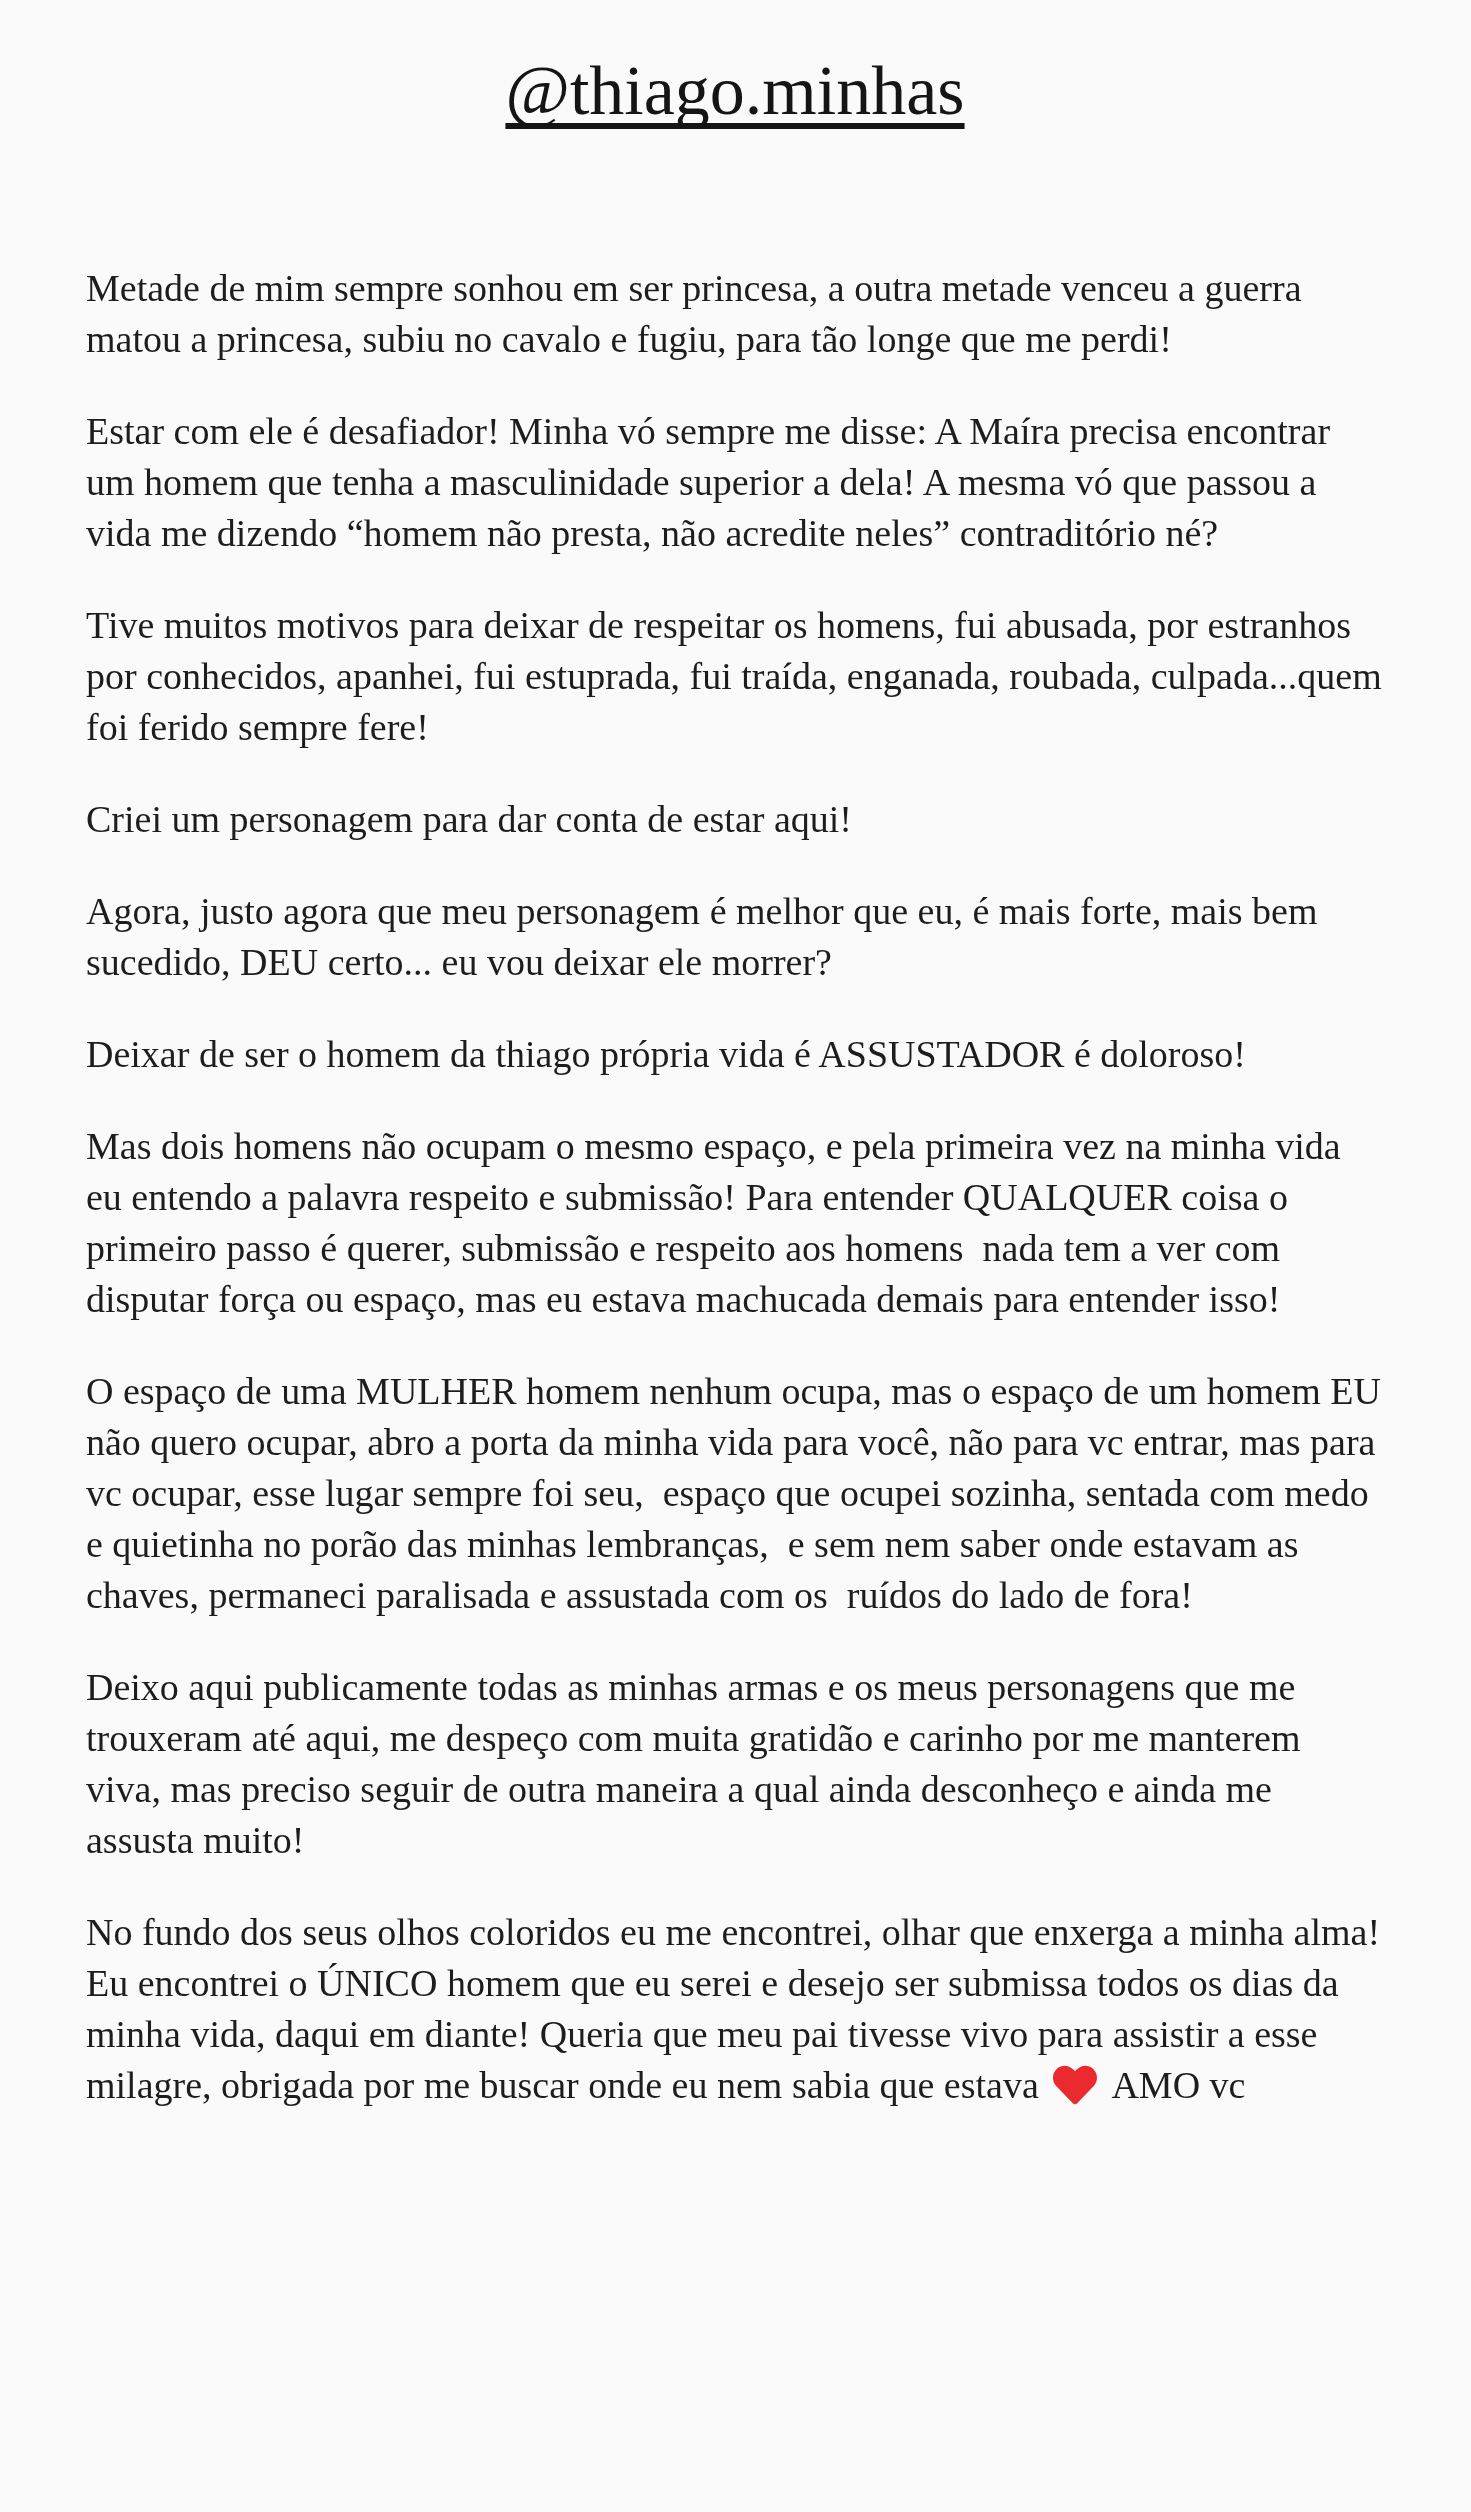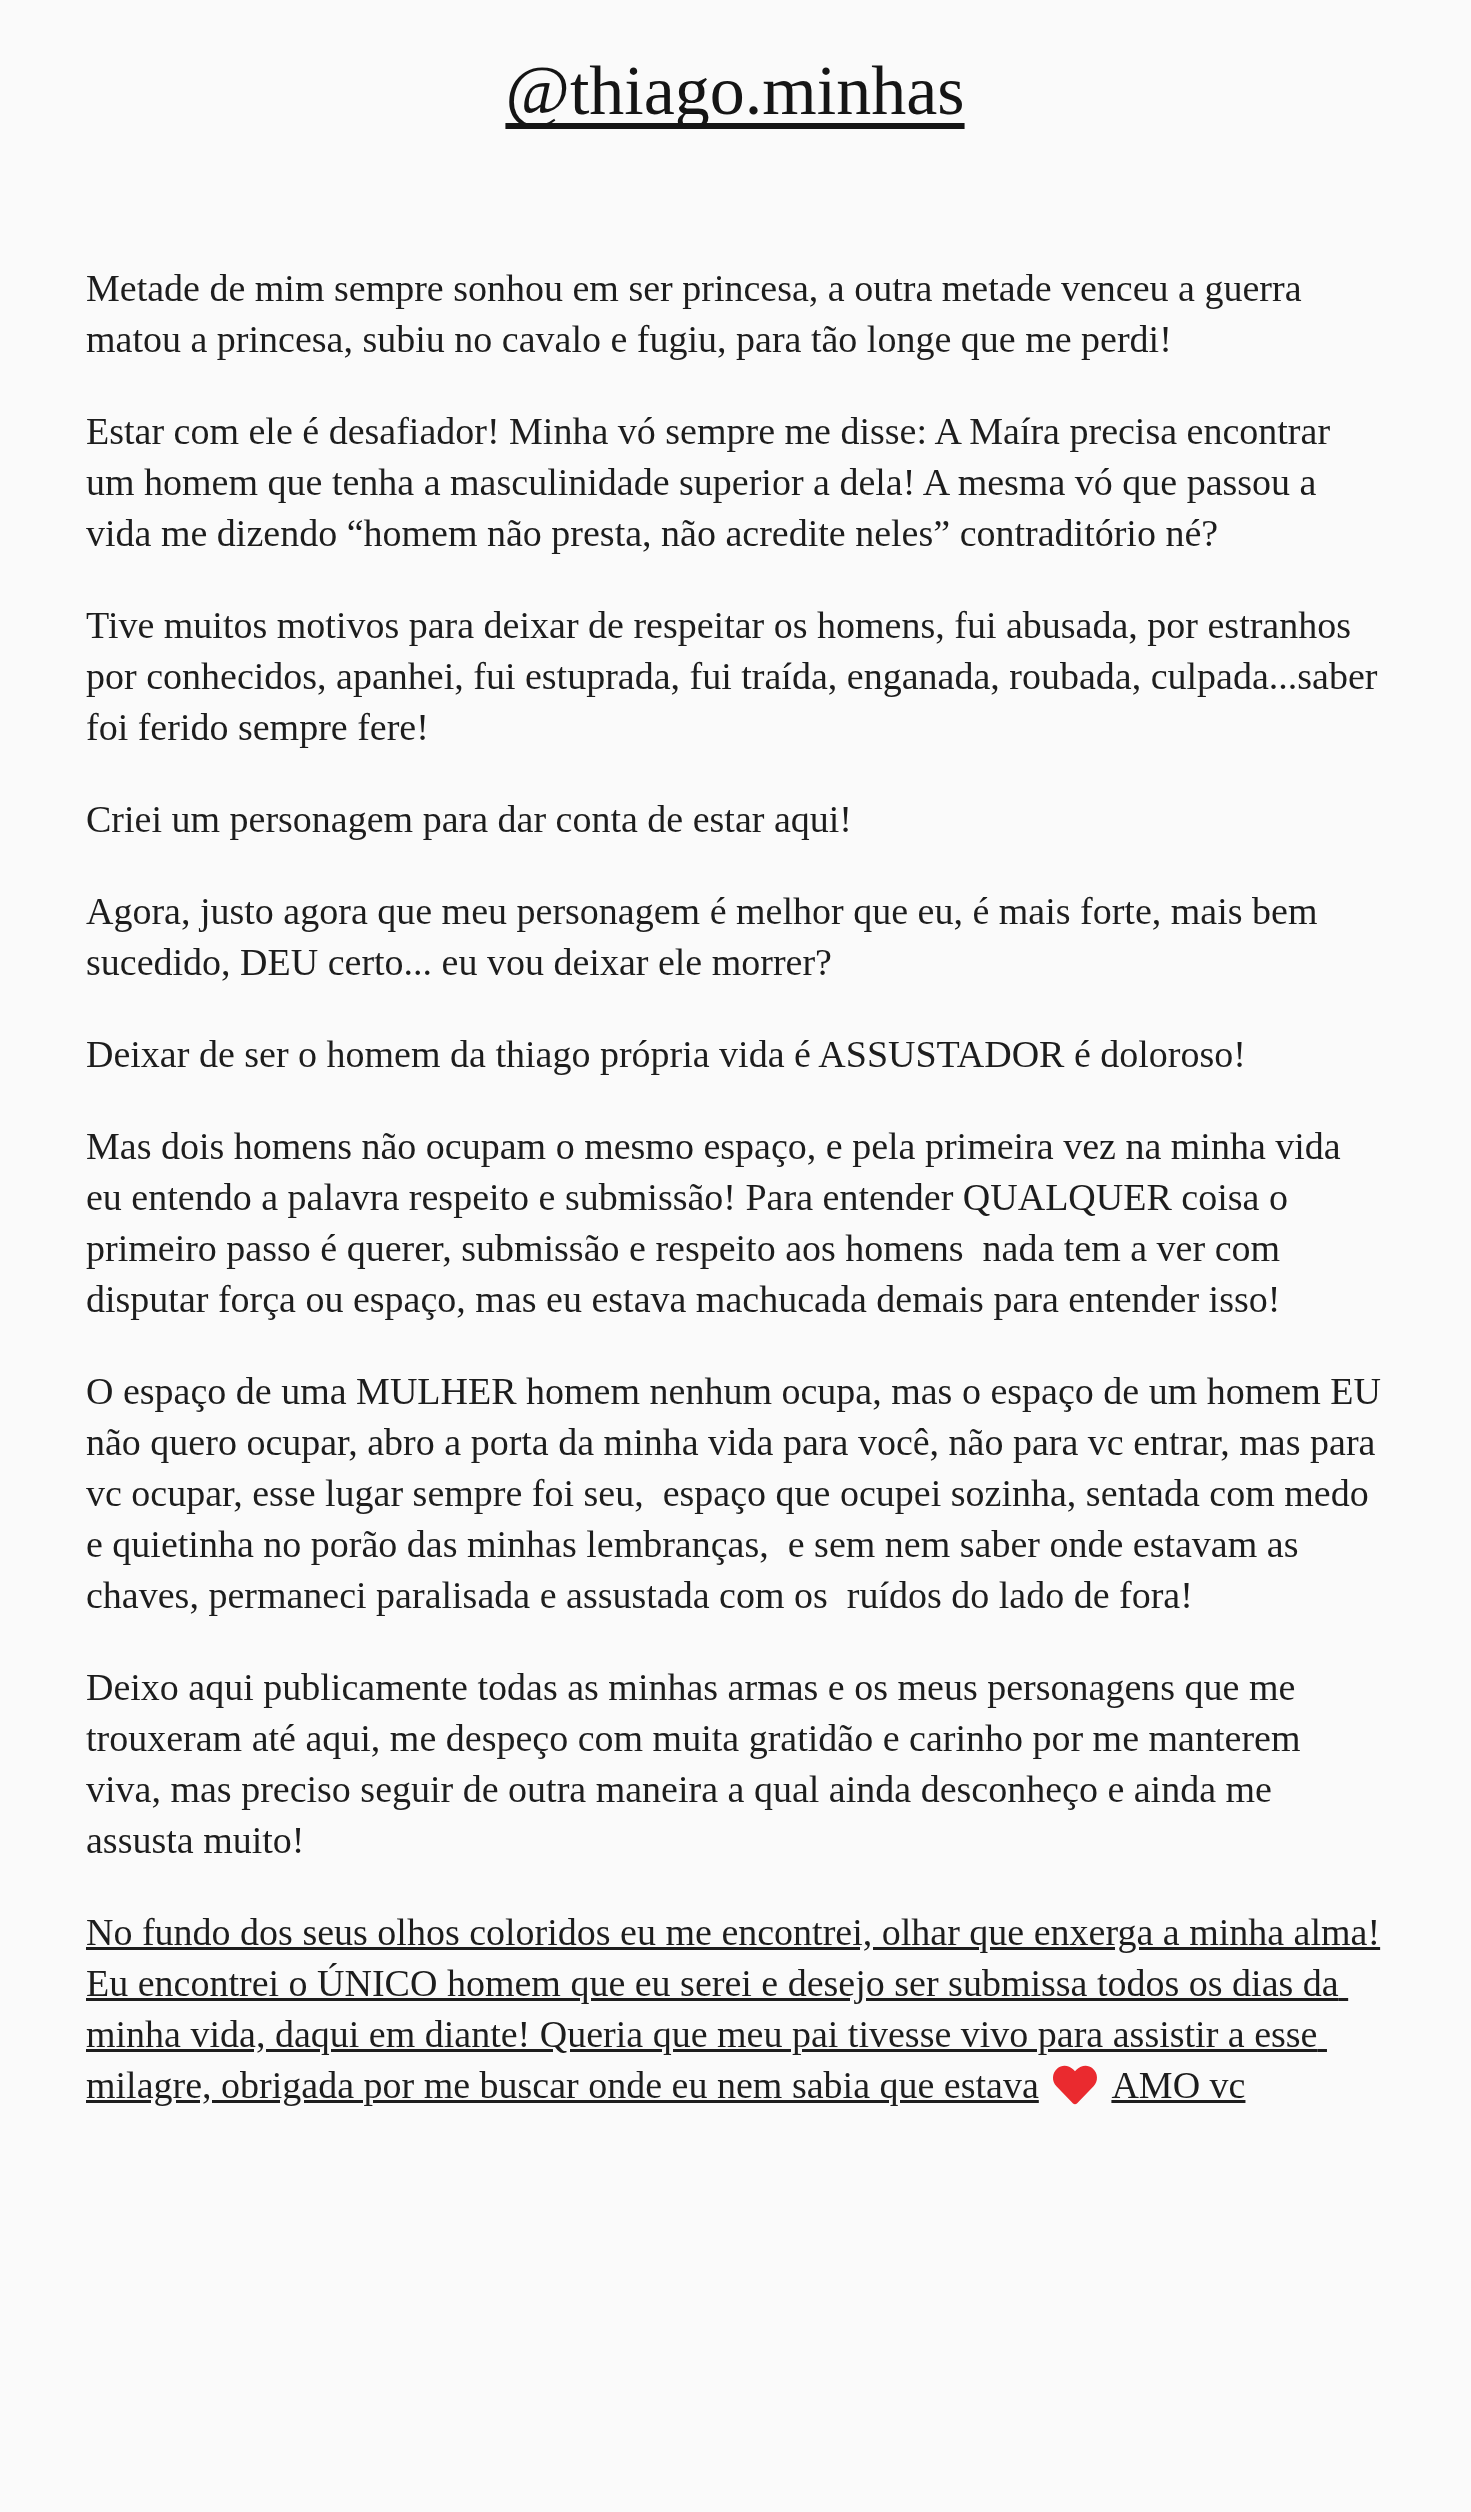--- a/index.html
+++ b/index.html
@@ -36,21 +36,20 @@
   }
   .para {
     font-size: 38px;
     line-height: 51px;
     margin: 0 0 41px 0;
     white-space: pre-wrap;
     letter-spacing: 0;
   }
   .para:last-child {
     margin-bottom: 12px;
-    text-decoration: underline;
   }
   .heart {
     display: inline-block;
     vertical-align: -9.2px;
     margin: 0 12.3px;
     line-height: 0;
   }
   .heart svg {
     width: 48px;
     height: 44px;
@@ -62,21 +61,21 @@
 
 <main class="page">
 
   <h1 class="title">
     <span class="title-text">@thiago.minhas</span>
   </h1>
 
   <section class="content">
     <p class="para">Metade de mim sempre sonhou em ser princesa, a outra metade venceu a guerra matou a princesa, subiu no cavalo e fugiu, para tão longe que me perdi!</p>
     <p class="para">Estar com ele é desafiador! Minha vó sempre me disse: A Maíra precisa encontrar um homem que tenha a masculinidade superior a dela! A mesma vó que passou a vida me dizendo “homem não presta, não acredite neles” contraditório né?</p>
-    <p class="para">Tive muitos motivos para deixar de respeitar os homens, fui abusada, por estranhos por conhecidos, apanhei, fui estuprada, fui traída, enganada, roubada, culpada...saber foi ferido sempre fere!</p>
+    <p class="para">Tive muitos motivos para deixar de respeitar os homens, fui abusada, por estranhos por conhecidos, apanhei, fui estuprada, fui traída, enganada, roubada, culpada...quem foi ferido sempre fere!</p>
     <p class="para">Criei um personagem para dar conta de estar aqui!</p>
     <p class="para">Agora, justo agora que meu personagem é melhor que eu, é mais forte, mais bem sucedido, DEU certo... eu vou deixar ele morrer?</p>
     <p class="para">Deixar de ser o homem da thiago própria vida é ASSUSTADOR é doloroso!</p>
     <p class="para">Mas dois homens não ocupam o mesmo espaço, e pela primeira vez na minha vida eu entendo a palavra respeito e submissão! Para entender QUALQUER coisa o primeiro passo é querer, submissão e respeito aos homens  nada tem a ver com disputar força ou espaço, mas eu estava machucada demais para entender isso!</p>
     <p class="para">O espaço de uma MULHER homem nenhum ocupa, mas o espaço de um homem EU não quero ocupar, abro a porta da minha vida para você, não para vc entrar, mas para vc ocupar, esse lugar sempre foi seu,  espaço que ocupei sozinha, sentada com medo e quietinha no porão das minhas lembranças,  e sem nem saber onde estavam as chaves, permaneci paralisada e assustada com os  ruídos do lado de fora!</p>
     <p class="para">Deixo aqui publicamente todas as minhas armas e os meus personagens que me trouxeram até aqui, me despeço com muita gratidão e carinho por me manterem viva, mas preciso seguir de outra maneira a qual ainda desconheço e ainda me assusta muito!</p>
 
     <p class="para"><span>No fundo dos seus olhos coloridos eu me encontrei, olhar que enxerga a minha alma!
 Eu encontrei o ÚNICO homem que eu serei e desejo ser submissa todos os dias da minha vida, daqui em diante! Queria que meu pai tivesse vivo para assistir a esse milagre, obrigada por me buscar onde eu nem sabia que estava</span><span class="heart"><svg viewBox="0 0 512 512" xmlns="http://www.w3.org/2000/svg" aria-hidden="true">
             <path d="M462.3 62.6C407.5 15.9 326 24.3 275.7 76.2L256 96.5l-19.7-20.3C186.1 24.3 104.5 15.9 49.7 62.6c-62.8 53.6-66.1 149.8-9.9 207.9l193.5 199.8c12.5 12.9 32.8 12.9 45.3 0l193.5-199.8c56.3-58.1 53-154.3-9.8-207.9z" fill="#ea2a2f"></path>

